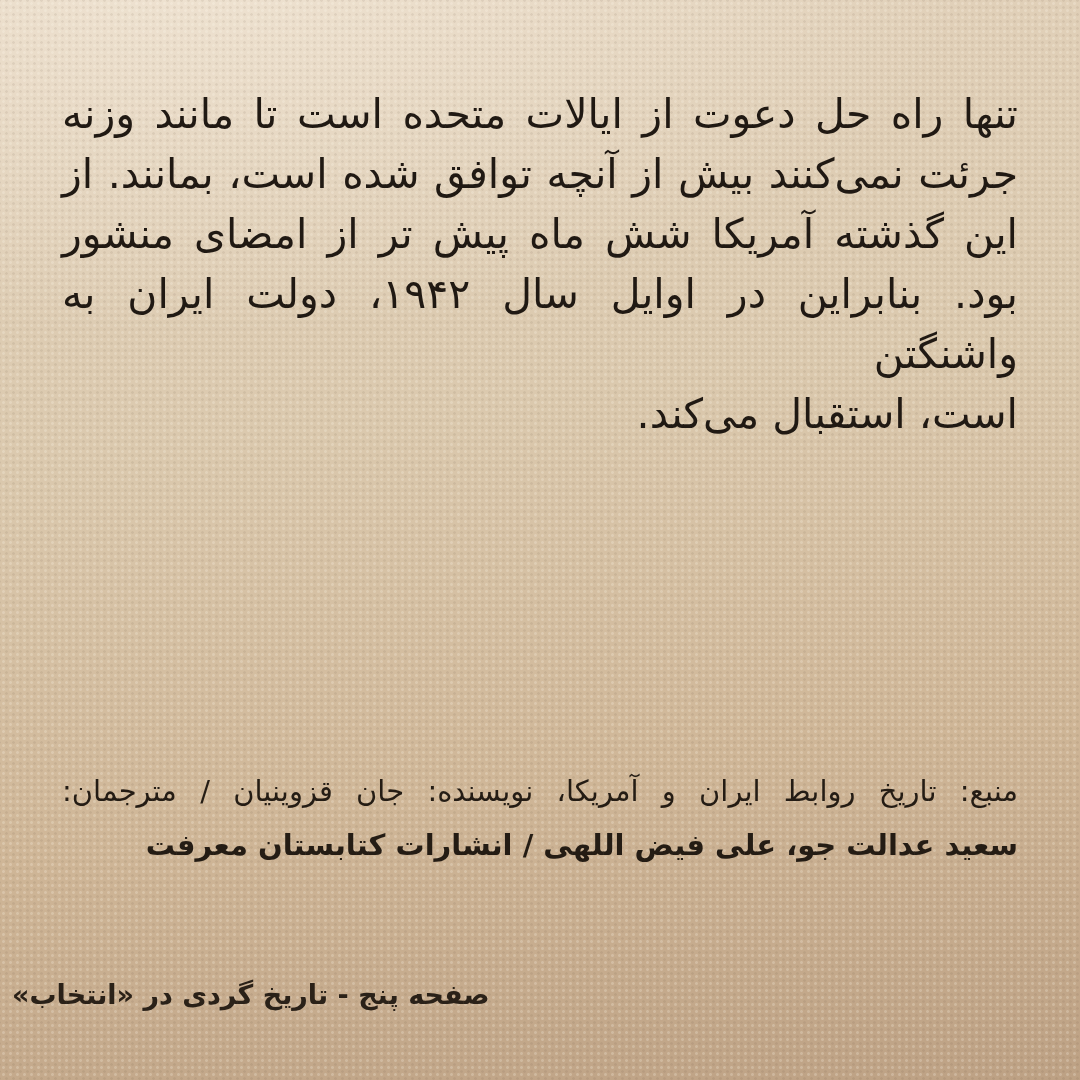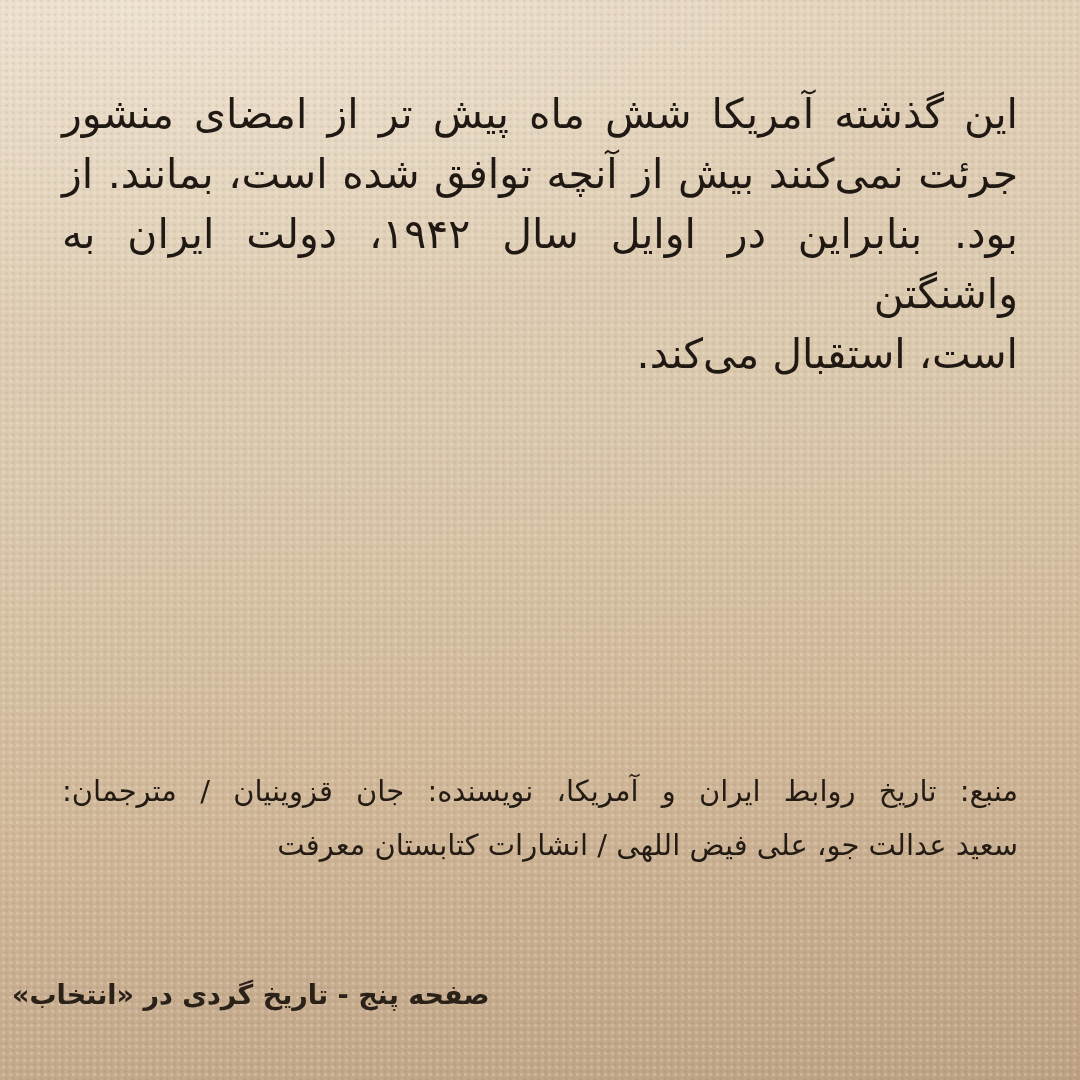--- a/index.html
+++ b/index.html
@@ -50,20 +50,21 @@
     font-size: 29px;
     line-height: 54px;
   }
   .source-text .src-line-1 {
     text-align: justify;
     text-align-last: justify;
   }
   .source-text .src-line-2 {
     text-align: right;
     text-align-last: right;
+    font-weight: bold;
   }
   .page-footer {
     position: absolute;
     top: 976px;
     right: 0;
     left: 0;
     direction: rtl;
     text-align: left;
     color: #2a2118;
     font-size: 27px;
@@ -71,22 +72,23 @@
     line-height: 38px;
     margin-left: 12px;
   }
 </style>
 </head>
 <body>
 
 <div class="canvas">
 
   <div class="body-text">
+    <div class="line">تنها راه حل دعوت از ایالات متحده است تا مانند وزنه</div>
+    <div class="line">جرئت نمی‌کنند بیش از آنچه توافق شده است، بمانند. از</div>
     <div class="line">این گذشته آمریکا شش ماه پیش تر از امضای منشور</div>
-    <div class="line">جرئت نمی‌کنند بیش از آنچه توافق شده است، بمانند. از</div>
     <div class="line">بود. بنابراین در اوایل سال ۱۹۴۲، دولت ایران به واشنگتن</div>
     <div class="line last">است، استقبال می‌کند.</div>
   </div>
 
   <div class="source-text">
     <div class="src-line-1">منبع: تاریخ روابط ایران و آمریکا، نویسنده: جان قزوینیان / مترجمان:</div>
     <div class="src-line-2">سعید عدالت جو، علی فیض اللهی / انشارات کتابستان معرفت</div>
   </div>
 
   <div class="page-footer">صفحه پنج - تاریخ گردی در «انتخاب»</div>

